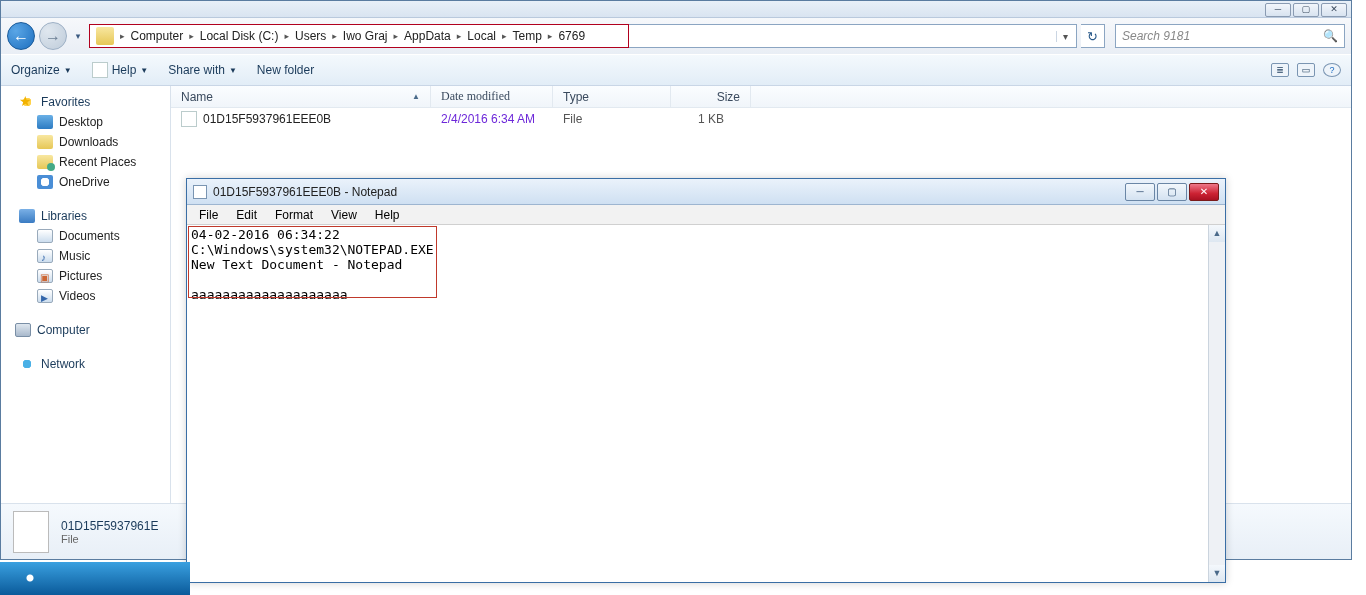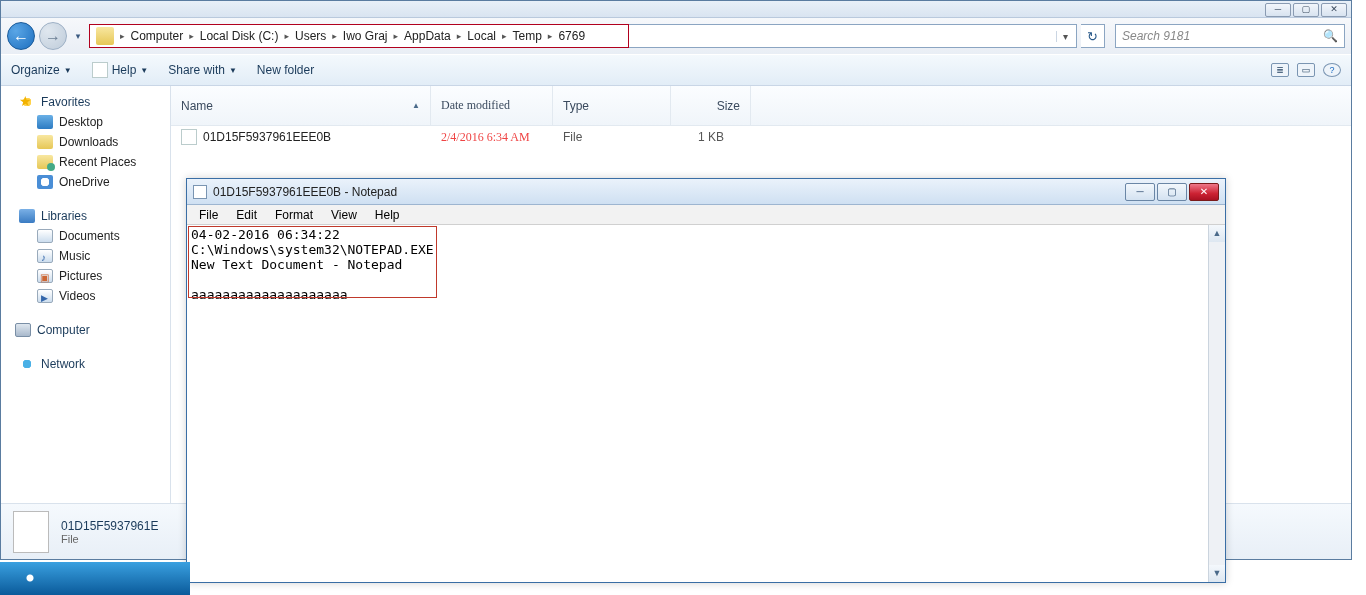--- a/index.html
+++ b/index.html
@@ -50,26 +50,26 @@
 .ico.cloud { background: radial-gradient(circle,#fff 40%,#4a8ed6 42%); }
 .ico.lib { background: linear-gradient(#7ab0e6,#3a7bc2); }
 .ico.doc { background: linear-gradient(#fff,#cde); border:1px solid #9ab; }
 .ico.mus { background: linear-gradient(#fff,#cde); border:1px solid #9ab;} .ico.mus::before{content:"♪";font-size:10px;color:#36a;position:relative;left:3px;}
 .ico.pic { background: linear-gradient(#fff,#cde); border:1px solid #9ab;} .ico.pic::before{content:"▣";font-size:10px;color:#c63;position:relative;left:2px;}
 .ico.vid { background: linear-gradient(#fff,#cde); border:1px solid #9ab;} .ico.vid::before{content:"▶";font-size:9px;color:#36a;position:relative;left:3px;}
 .ico.comp { background: linear-gradient(#dfe7ef,#a9b9cc); border:1px solid #7a8fa6;}
 .ico.net { background: radial-gradient(circle,#4ab0e6 40%,transparent 42%); }
 
 .filepane { flex: 1; position: relative; }
-.cols { display: flex; height: 40px; border-bottom: 1px solid #e2e9f0; font-size: 12px; color: #3a4a5e; background: linear-gradient(#fbfdff,#f0f5fa); }
+.cols { display: flex; height: 22px; border-bottom: 1px solid #e2e9f0; font-size: 12px; color: #3a4a5e; background: linear-gradient(#fbfdff,#f0f5fa); }
 .col { padding: 5px 10px; border-right: 1px solid #e2e9f0; display: flex; align-items: center; gap: 4px; }
 .col.name { width: 260px; } .col.date { width: 122px; font-family: Liberation Serif, serif; } .col.type { width: 118px; } .col.size { width: 80px; text-align: right; justify-content: flex-end; }
 .sort-ind { font-size: 8px; color: #4a6a8a; }
 .row { display: flex; font-size: 12px; color: #222; height: 22px; align-items: center; }
-.row .c { padding: 0 10px; } .row .c.name { width: 260px; display:flex; align-items:center; gap:6px;} .row .c.date{width:122px;color:#ef4444;font-family:Liberation Serif, serif;} .row .c.type{width:118px;color:#555;} .row .c.size{width:80px;text-align:center;color:#555;}
+.row .c { padding: 0 10px; } .row .c.name { width: 260px; display:flex; align-items:center; gap:6px;} .row .c.date{width:122px;color:#6d28d9;} .row .c.type{width:118px;color:#555;} .row .c.size{width:80px;text-align:center;color:#555;}
 .file-ico { width:16px;height:16px;background:#fff;border:1px solid #bcc;display:inline-block;}
 
 
 .details { height: 56px; border-top: 1px solid #d9e2ec; background: linear-gradient(#f5f9fd,#e8eff7); display: flex; align-items: center; padding: 6px 12px; gap: 12px; font-size: 12px; }
 .details .thumb { width: 36px; height: 42px; background: #fff; border: 1px solid #bbb; }
 .details .meta .t { color: #1a3a5a; } .details .meta .s { color: #666; font-size: 11px; }
 
 
 .notepad { position: absolute; left: 186px; top: 178px; width: 1040px; height: 405px; background: #3b82f6; border: 1px solid #3a6ea5; box-shadow: 0 0 8px rgba(0,0,0,.18); }
 .np-title { height: 26px; background: linear-gradient(#eaf2fb,#cfe0f2); border-bottom: 1px solid #9db5d0; display: flex; align-items: center; padding: 0 6px; font-size: 12px; color: #222; }

